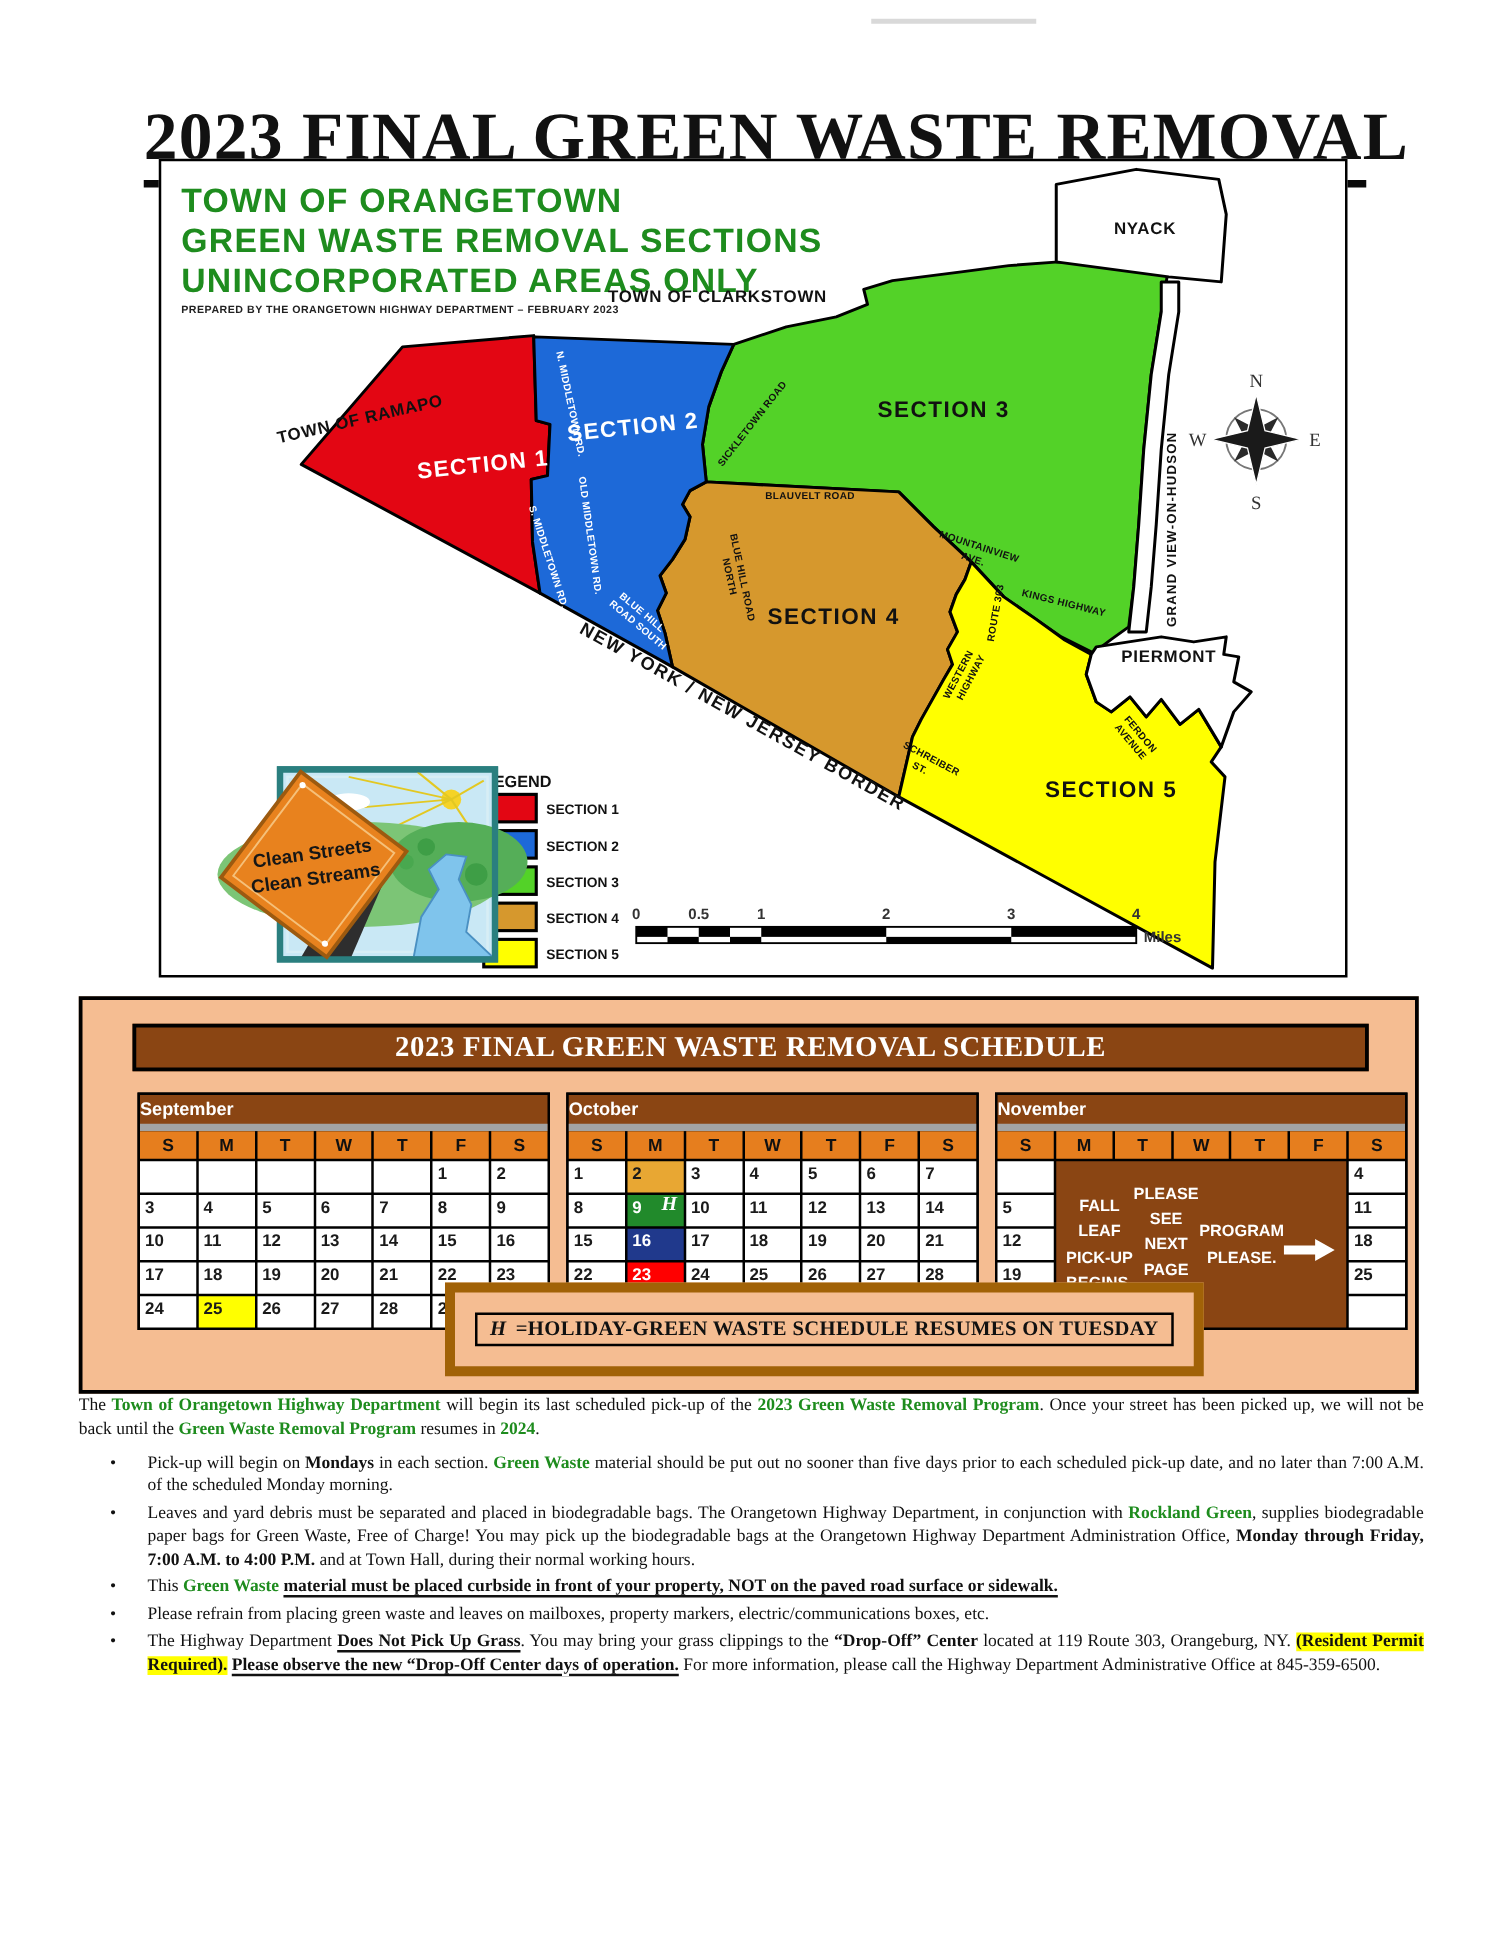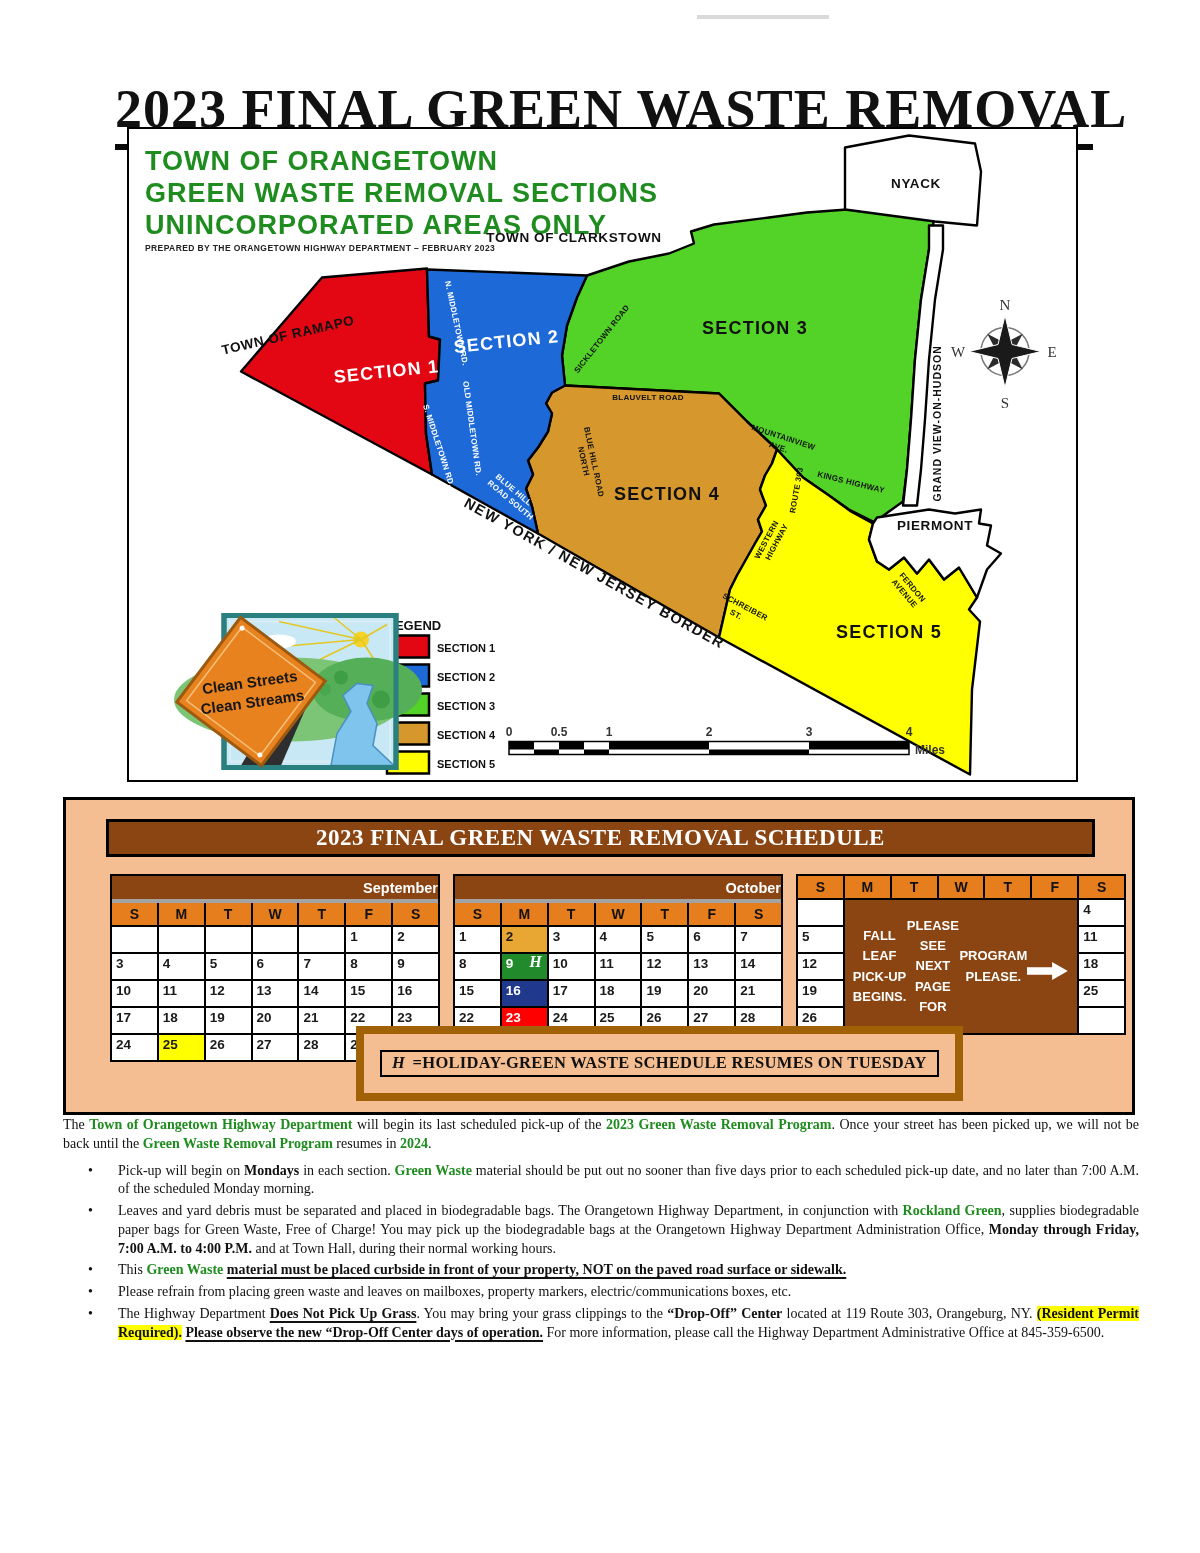--- a/index.html
+++ b/index.html
@@ -31,21 +31,21 @@
   .m-compass{font:15px "Liberation Serif",serif;fill:#333}
   .m-sign{font:bold 15px "Liberation Sans",sans-serif;fill:#161616}
 
   .sched{position:absolute;left:63px;top:797px;width:1072px;height:318px;
     background:#F5BD92;border:3px solid #000;box-sizing:border-box}
   .sched-title{position:absolute;left:40px;top:19px;width:989px;height:38px;box-sizing:border-box;
     background:#8A4513;border:3px solid #000;color:#fff;text-align:center;
     font:bold 23px "Liberation Serif",serif;line-height:32px;letter-spacing:.5px}
   .cal-month{position:absolute;top:74px;width:330px;border:2px solid #000;background:#000;box-sizing:border-box}
   .cal-name{background:#8A4513;color:#fff;font:bold 14.5px "Liberation Sans",sans-serif;
-    text-align:right;padding:4px 0 3px;border-bottom:4px solid #a3a3a3}
+    text-align:left;padding:4px 0 3px;border-bottom:6px solid #a3a3a3}
   .cal-grid{display:grid;grid-template-columns:repeat(7,1fr);grid-template-rows:22px repeat(5,25px);
     gap:2px;background:#000}
   .cal-dh{background:#E67E1E;display:flex;align-items:center;justify-content:center;
     font:bold 14px "Liberation Sans",sans-serif;color:#111}
   .cal-cell{background:#fff;font:bold 13.5px "Liberation Sans",sans-serif;
     padding:2px 0 0 4px;position:relative;color:#1a1a1a}
   .cal-bar{display:flex;align-items:center;justify-content:flex-start;padding:0;letter-spacing:.5px}
   .cal-h{position:absolute;top:-1px;right:5px;font:italic bold 16px "Liberation Serif",serif}
   .nov-box{grid-column:2/7;grid-row:2/7;background:#8A4513;color:#fff;display:flex;
     flex-direction:row;align-items:center;justify-content:flex-start;text-align:center;
@@ -310,20 +310,21 @@
           <div class="cal-cell" style="background: rgb(138, 69, 19); color: rgb(255, 255, 255);"><span>30</span></div>
           <div class="cal-cell" style="background: rgb(138, 69, 19); color: rgb(255, 255, 255);"><span>31</span></div>
           <div class="cal-cell cal-bar" style="grid-column: span 3; background: rgb(138, 69, 19); color: rgb(255, 255, 255);">
             <span>FALL LEAF PICK-UP</span>
           </div>
           <div class="cal-cell"><span></span></div>
         </div>
       </div>
   </div>
   <div class="cal-month" style="left:730px">
+    <div class="cal-name">November</div>
     <div>
         <div class="cal-grid">
           <div class="cal-dh">S</div>
           <div class="cal-dh">M</div>
           <div class="cal-dh">T</div>
           <div class="cal-dh">W</div>
           <div class="cal-dh">T</div>
           <div class="cal-dh">F</div>
           <div class="cal-dh">S</div>
           <div class="cal-cell"></div>

